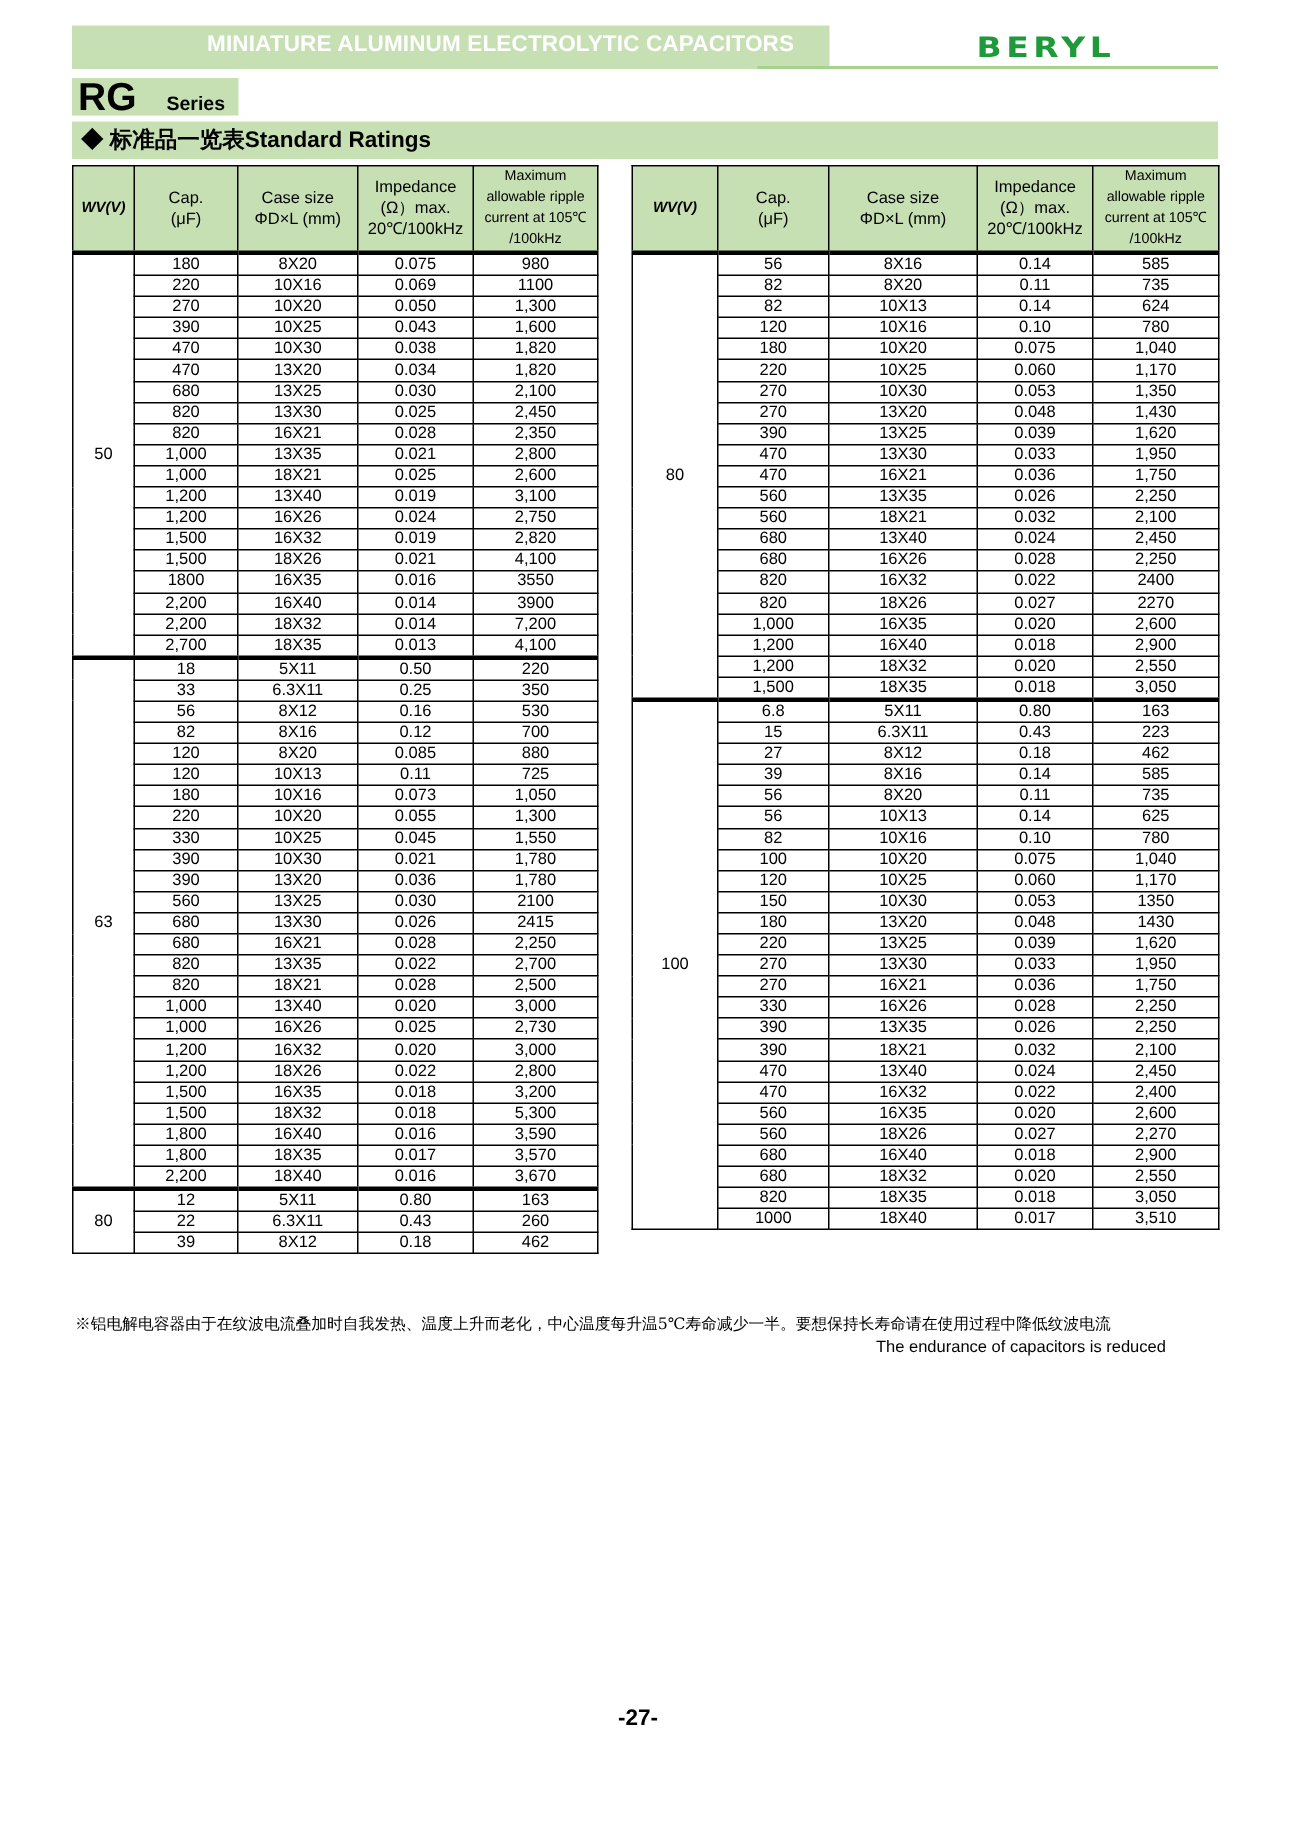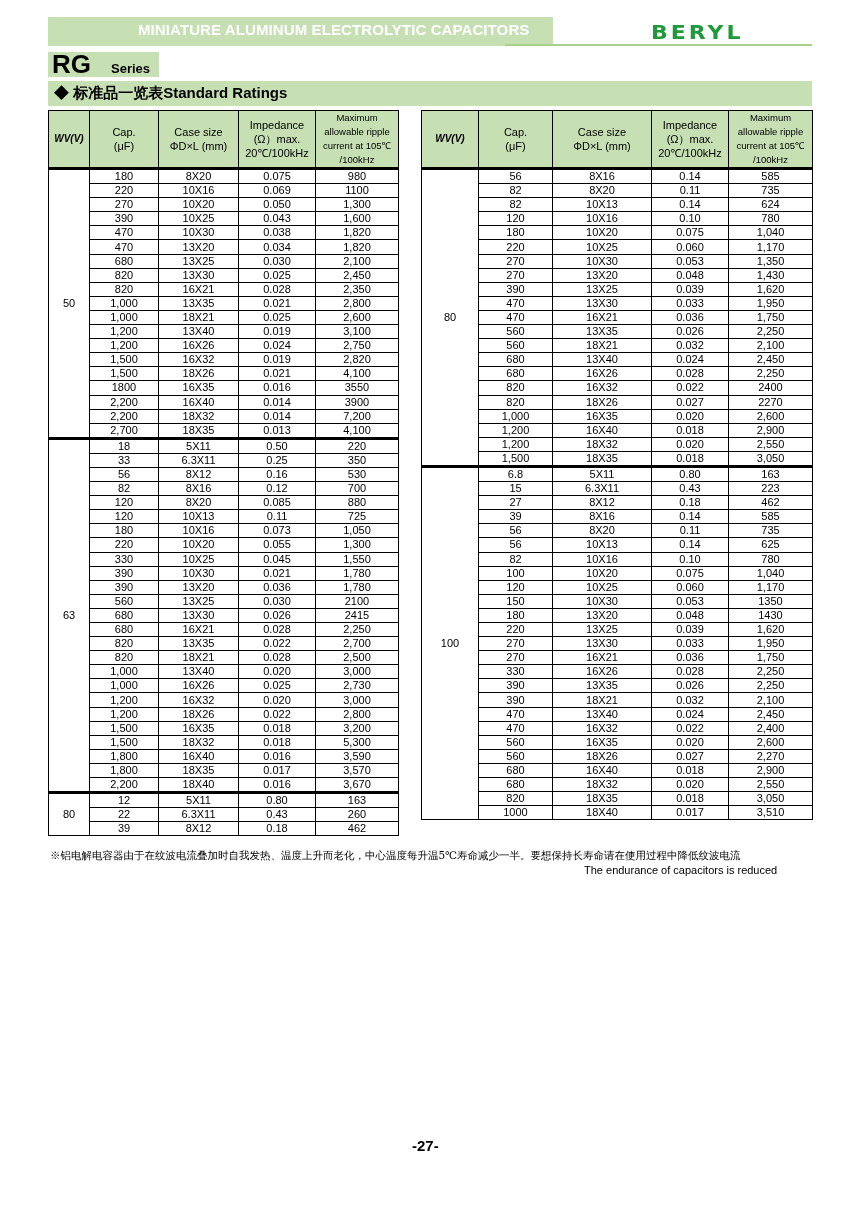--- a/index.html
+++ b/index.html
@@ -14,21 +14,21 @@
   .series .small { font-size:13px; font-weight:bold; margin-left:20px; }
   .sr-band { position:absolute; left:48px; top:81px; width:764px; height:25px; background:#c6e0b4; }
   .sr-title { position:absolute; left:54px; top:84px; font-size:15px; font-weight:bold; white-space:nowrap; }
   table.rt { position:absolute; top:110px; border-collapse:collapse; table-layout:fixed; font-size:11px; }
   table.rt th { background:#c6e0b4; border:1.5px solid #000; font-weight:normal; height:50px; padding:0; text-align:center; line-height:14px; }
   table.rt th.wv { font-size:10px; font-weight:bold;font-style:italic; }
   table.rt th.small { font-size:9.5px; line-height:14px; }
   table.rt td { border:1.5px solid #000; height:13.1px; padding:0; text-align:center; line-height:13px; }
   table.rt td.wv { font-size:11px; vertical-align:middle; }
   table.rt tr.first td { border-top:3px solid #000; }
-  .note { position:absolute; left:50px; top:848px; width:765px; font-size:11px; line-height:15px; }
+  .note { position:absolute; left:50px; top:876px; width:765px; font-size:11px; line-height:15px; }
   .note .cn { font-family:"DejaVu Serif", serif; font-size:10.5px; }
   .note .en-r { position:absolute; left:534px; top:15px; white-space:nowrap; }
   .note .en { display:block; margin-top:15px; }
   .page-num { position:absolute; left:412px; top:1137px; font-size:15px; font-weight:bold; }
 </style>
 </head>
 <body>
 
 <div class="hdr-band"></div>
 <div class="hdr-title">MINIATURE ALUMINUM ELECTROLYTIC CAPACITORS</div>

